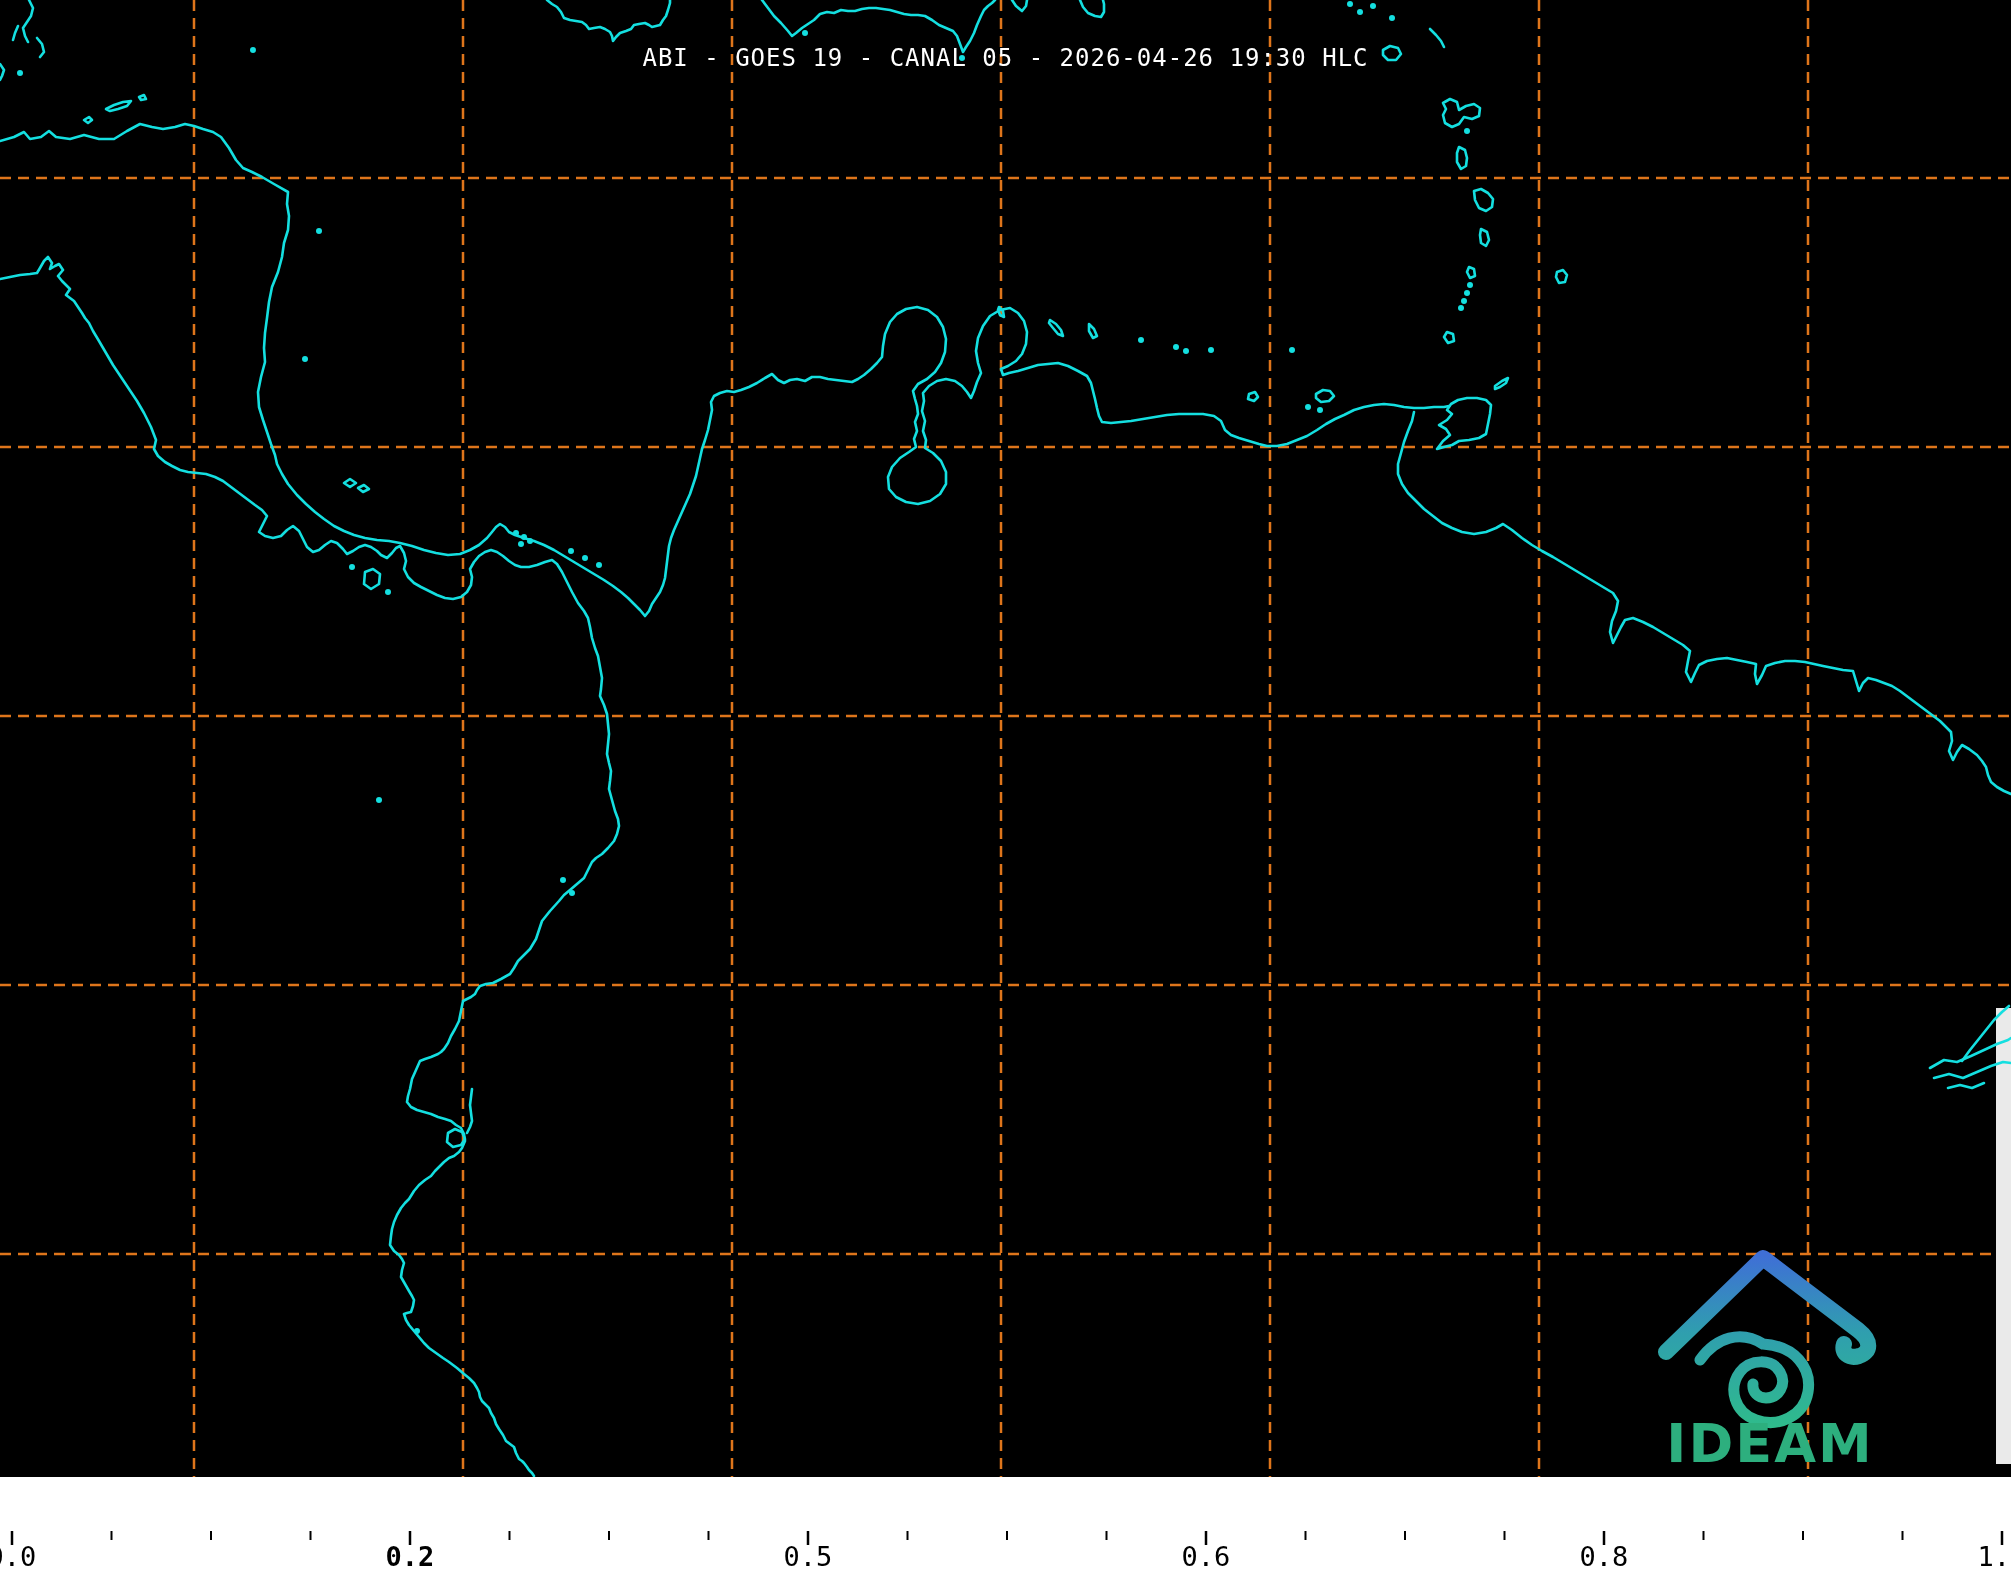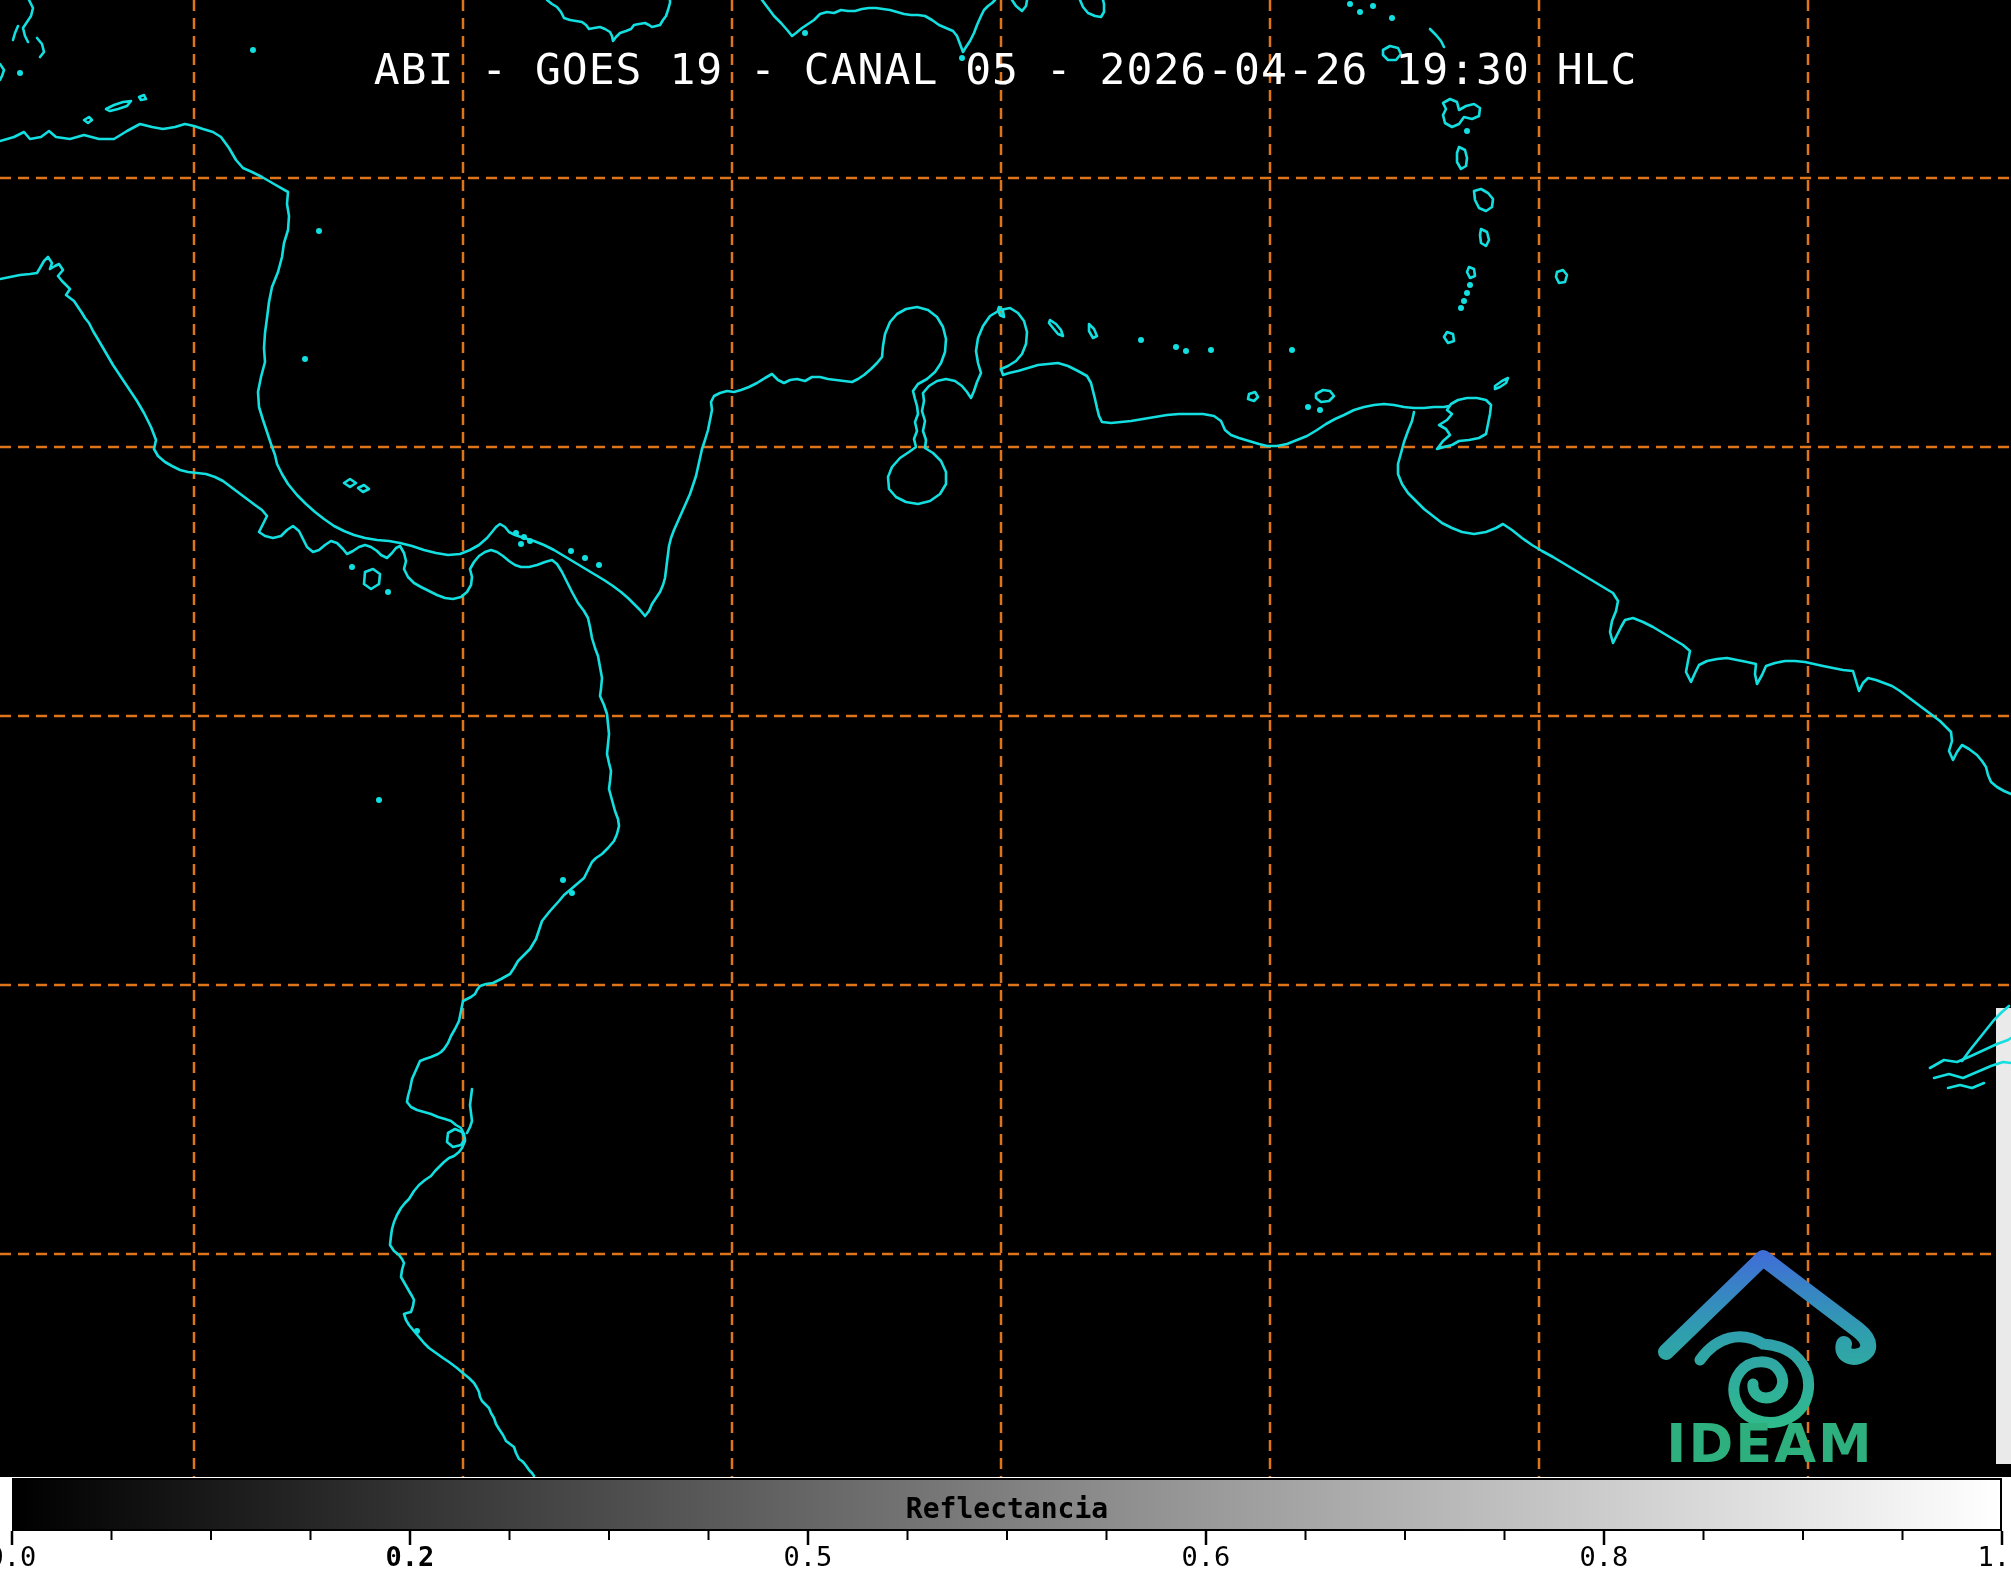--- a/index.html
+++ b/index.html
@@ -2,21 +2,21 @@
 <html><head>
 <meta charset="utf-8">
 <style>
   html,body{margin:0;padding:0;background:#333;}
   .screen{
     position:relative;width:2011px;height:1577px;background:#000;overflow:hidden;
     font-family:"DejaVu Sans Mono","Liberation Mono",monospace;
   }
   .map-title{
     position:absolute;top:44px;left:0;right:0;text-align:center;
-    color:#ffffff;font-size:43px;letter-spacing:1px;white-space:pre;
+    color:#ffffff;font-size:24px;letter-spacing:1px;white-space:pre;
   }
   #map-svg{position:absolute;left:0;top:0;}
   .footer{
     position:absolute;left:0;top:1477px;width:2011px;height:100px;background:#ffffff;
   }
   .colorbar{
     position:absolute;left:12px;top:1px;width:1990px;height:53px;box-sizing:border-box;
     background:linear-gradient(to right,#000000,#ffffff);
     border:2px solid #000;
   }
@@ -141,23 +141,20 @@
     <g id="ideam-logo">
       <path d="M 1666 1352 L 1763 1258 L 1858 1330 C 1872 1341 1871 1352 1859 1356 C 1849 1359 1841 1353 1844 1344" fill="none" stroke="url(#logo-grad)" stroke-width="16" stroke-linecap="round" stroke-linejoin="round"></path>
       <path d="M 1700 1360 C 1716 1337 1741 1330 1763 1344 C 1795 1346 1812 1368 1808 1392 C 1804 1416 1778 1428 1756 1420 C 1734 1412 1728 1388 1740 1372 C 1750 1359 1772 1358 1780 1372 C 1787 1384 1779 1398 1766 1398 C 1758 1398 1752 1392 1753 1384" fill="none" stroke="url(#logo-grad)" stroke-width="11" stroke-linecap="round"></path>
       <text x="1770" y="1462" text-anchor="middle" font-family="DejaVu Sans, Liberation Sans, sans-serif" font-size="54" font-weight="bold" letter-spacing="2" fill="#2daf7e">IDEAM</text>
     </g>
   </svg>
 
   <div class="map-title">ABI - GOES 19 - CANAL 05 - 2026-04-26 19:30 HLC</div>
 
   <div class="footer">
-    <div class="colorbar">
-      <div class="cb-label">Reflectancia</div>
-    </div>
     <svg id="cb-ticks" width="2011" height="18">
         <line x1="12" y1="0" x2="12" y2="14" stroke="#000000" stroke-width="2.5"></line>
         <line x1="111.5" y1="0" x2="111.5" y2="9" stroke="#000000" stroke-width="2"></line>
         <line x1="211" y1="0" x2="211" y2="9" stroke="#000000" stroke-width="2"></line>
         <line x1="310.50000000000006" y1="0" x2="310.50000000000006" y2="9" stroke="#000000" stroke-width="2"></line>
         <line x1="410" y1="0" x2="410" y2="14" stroke="#000000" stroke-width="2.5"></line>
         <line x1="509.5" y1="0" x2="509.5" y2="9" stroke="#000000" stroke-width="2"></line>
         <line x1="609" y1="0" x2="609" y2="9" stroke="#000000" stroke-width="2"></line>
         <line x1="708.5" y1="0" x2="708.5" y2="9" stroke="#000000" stroke-width="2"></line>
         <line x1="807.9999999999999" y1="0" x2="807.9999999999999" y2="14" stroke="#000000" stroke-width="2.5"></line>

